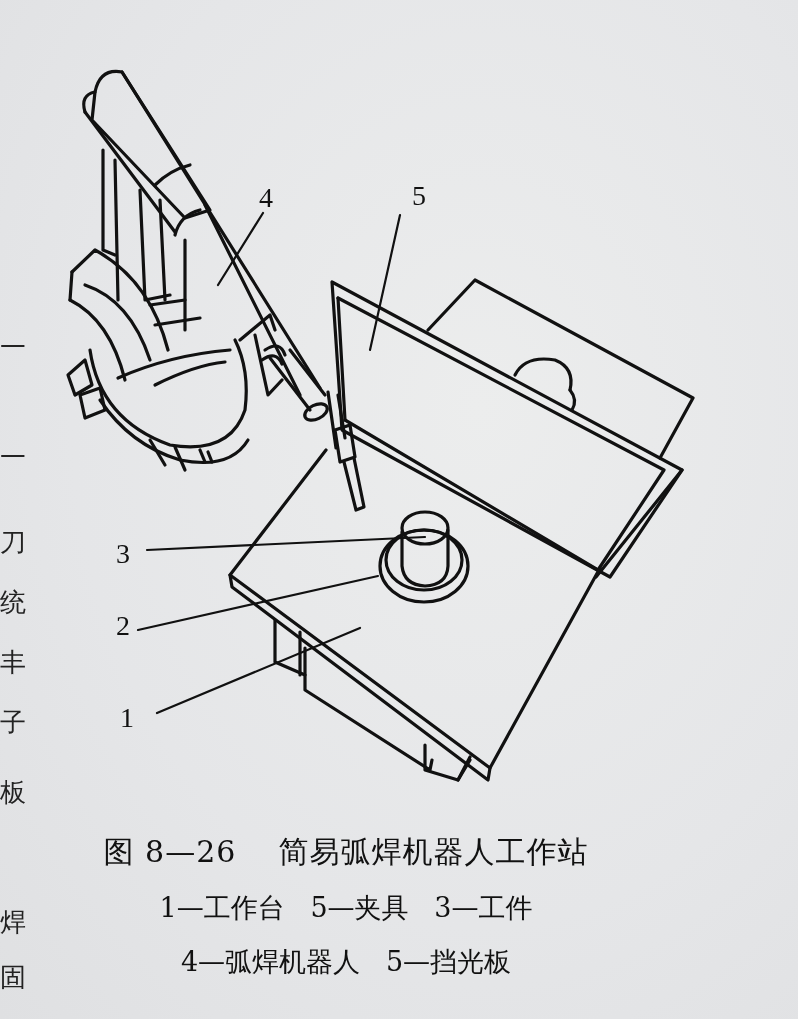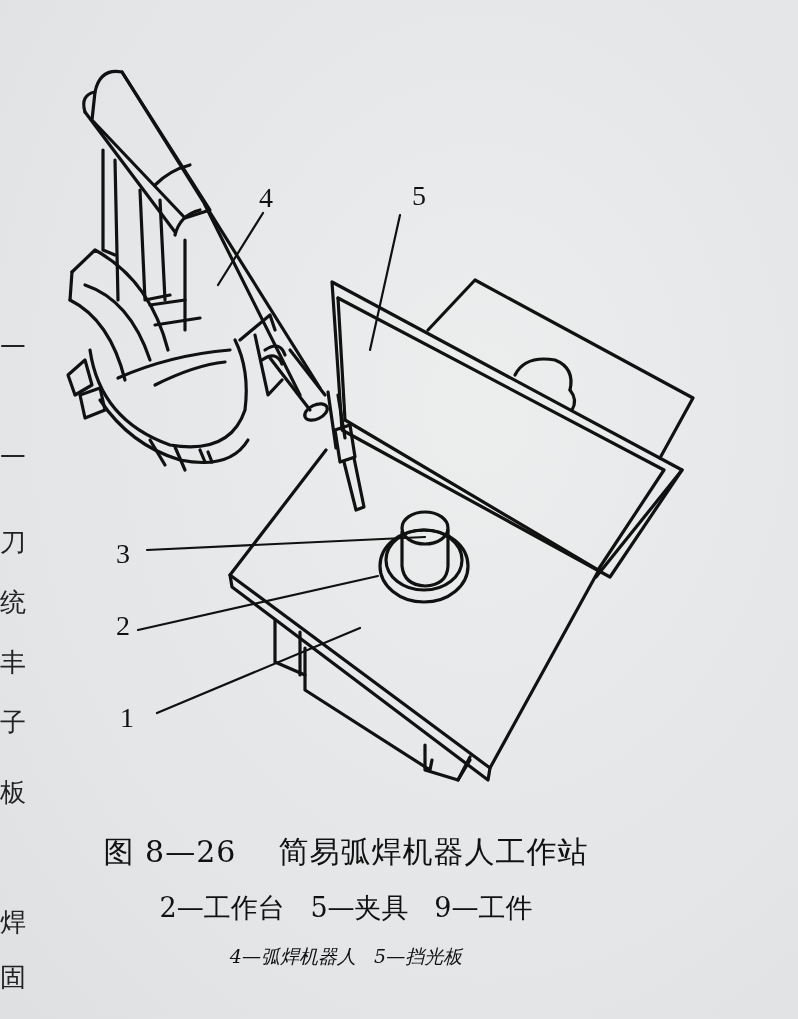--- a/index.html
+++ b/index.html
@@ -11,21 +11,21 @@
   }
   .page { position:absolute; inset:0;
     background: radial-gradient(ellipse at 60% 40%, #eceded 0%, #e5e6e8 60%, #dfe0e2 100%); }
   .bleed-col { position:absolute; left:0; top:0; width:28px; height:1019px; }
   .bleed-col span { position:absolute; left:0; font-size:26px; color:#222; width:28px; overflow:hidden; }
   svg.figure { position:absolute; left:0; top:0; }
   .lbl { position:absolute; font-family:"Liberation Serif",serif; font-size:28px; color:#111; }
   .caption { position:absolute; left:0; width:692px; text-align:center; }
   .cap-title { top:832px; font-size:30px; letter-spacing:1px; }
   .cap-line1 { top:890px; font-size:27px; }
-  .cap-line2 { top:944px; font-size:19px;font-style:italic; }
+  .cap-line2 { top:944px; font-size:27px; }
   .cap-title span, .cap-line1 span, .cap-line2 span { white-space:pre; }
 </style>
 </head>
 <body>
 
 <div class="page"></div>
 
 <div class="bleed-col">
   <span style="top:330px">一</span>
   <span style="top:440px">一</span>
@@ -132,17 +132,17 @@
 <div class="lbl" style="left:259px; top:182px;">4</div>
 <div class="lbl" style="left:412px; top:180px;">5</div>
 <div class="lbl" style="left:116px; top:538px;">3</div>
 <div class="lbl" style="left:116px; top:610px;">2</div>
 <div class="lbl" style="left:120px; top:702px;">1</div>
 
 <div class="caption cap-title">
   <span>图 8—26</span><span>    </span><span>简易弧焊机器人工作站</span>
 </div>
 <div class="caption cap-line1">
-  <span>2—工作台</span><span>   </span><span>5—夹具</span><span>   </span><span>9—工件</span>
+  <span>1—工作台</span><span>   </span><span>5—夹具</span><span>   </span><span>3—工件</span>
 </div>
 <div class="caption cap-line2">
   <span>4—弧焊机器人</span><span>   </span><span>5—挡光板</span>
 </div>
 
 </body></html>

